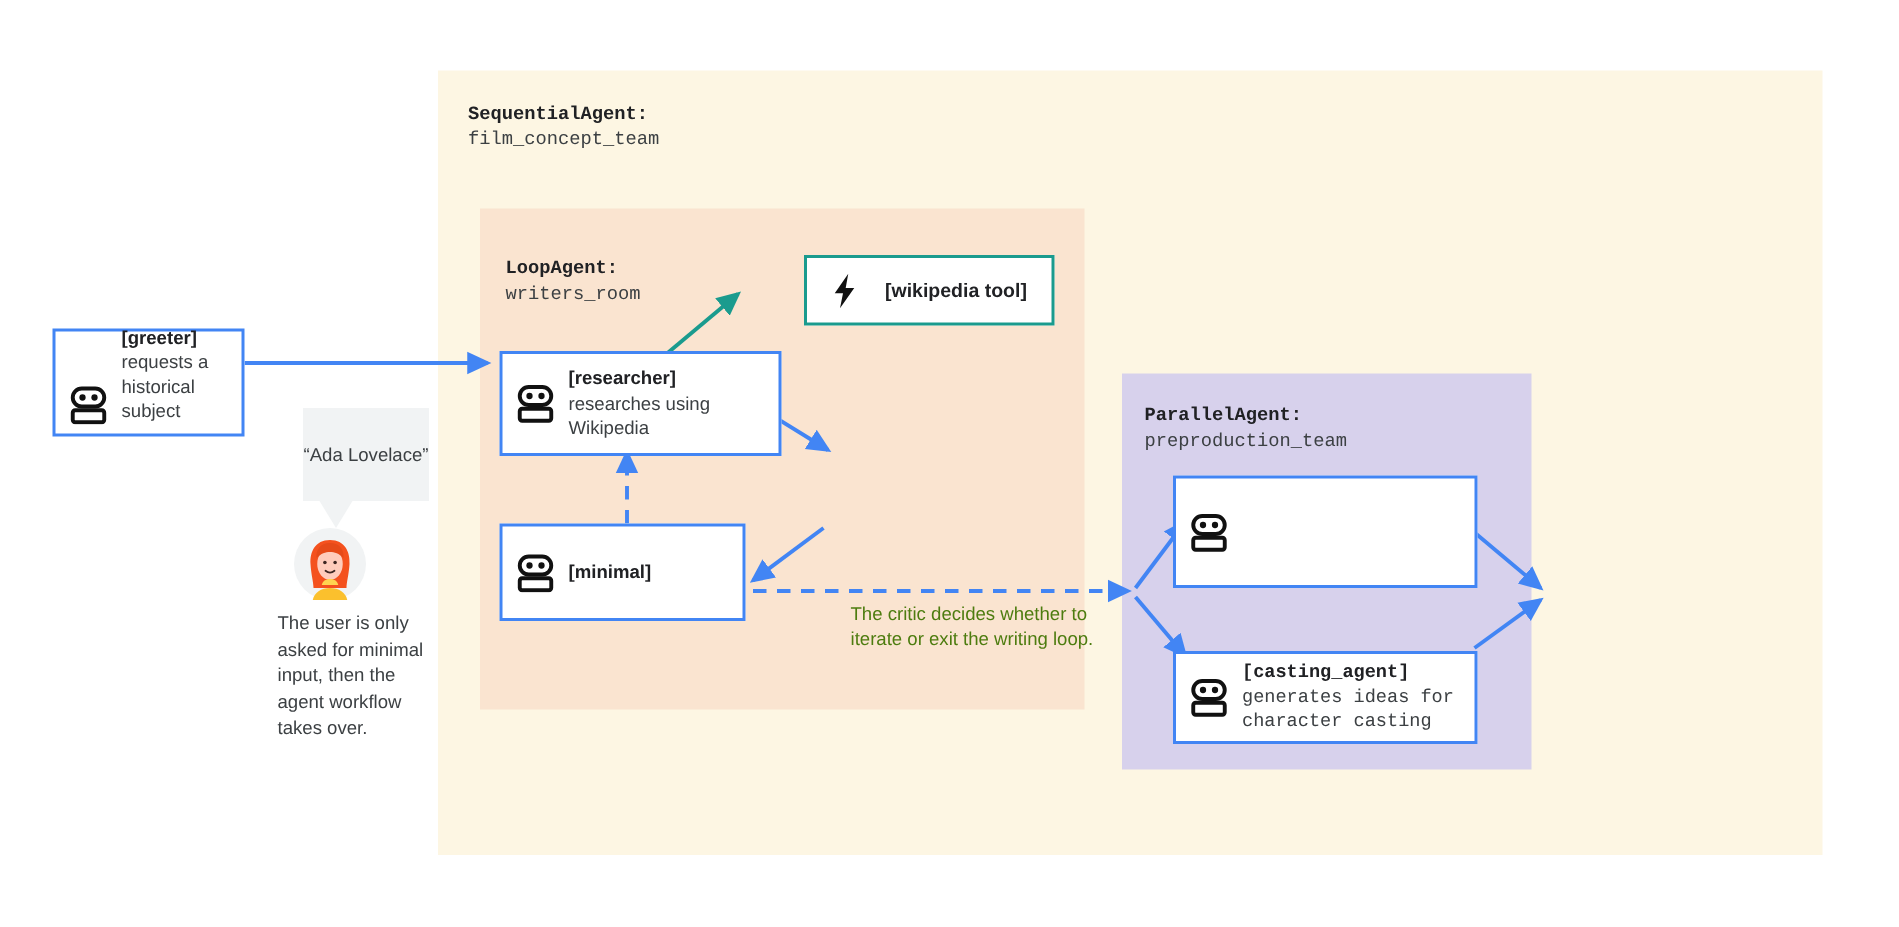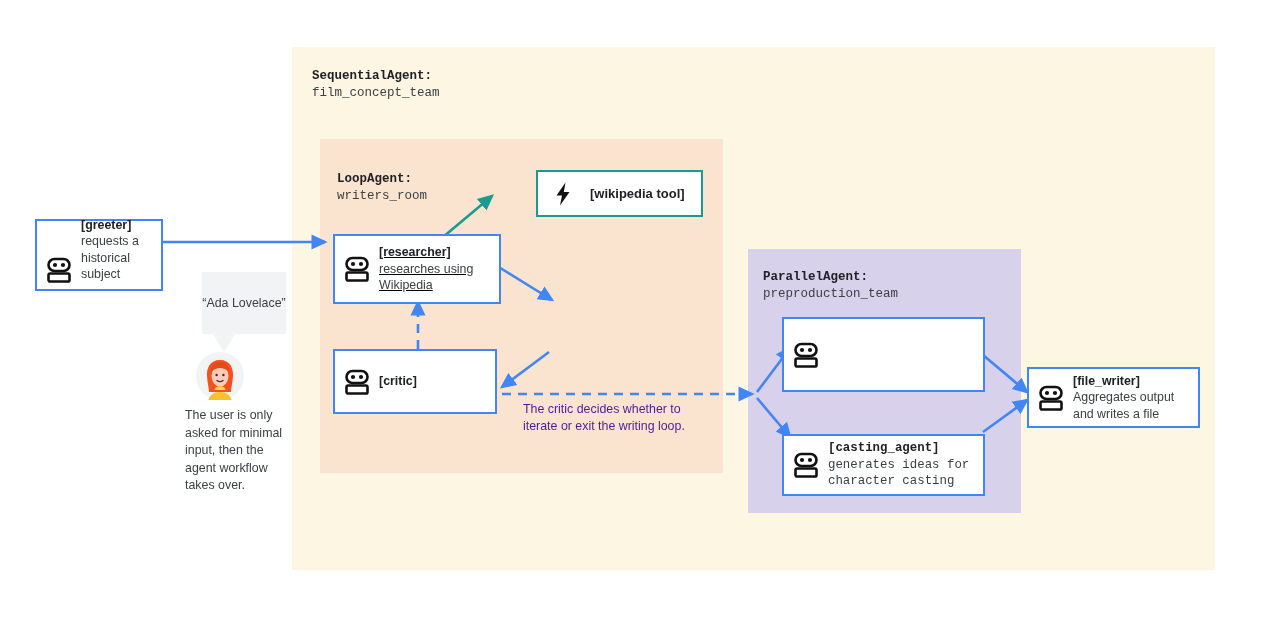--- a/index.html
+++ b/index.html
@@ -113,21 +113,22 @@
     position: absolute;
     font-size: 12.4px;
     line-height: 1.42;
     color: #3c4043;
     margin-left: 21px;
   }
   .caption {
     position: absolute;
     font-size: 12.4px;
     line-height: 1.35;
-    color: #4c1d95;
+    color: #4d7c0f;
+    margin-left: 44px;
   }
 
   svg.arrows {
     position: absolute;
     left: 0; top: 0;
     width: 1266px;
     height: 618px;
     pointer-events: none;
   }
 </style>
@@ -205,21 +206,21 @@
 
   <div class="node tool" style="left:492px; top:170px; width:167px; height:47px;">
     <span class="bolt-icon">
       <svg viewBox="0 0 22 26" width="22" height="26">
         <path d="M13.5 1.5 L4.5 14.5 L10 14.5 L8 24.5 L17.5 11 L11.8 11 Z" fill="#111111"></path>
       </svg>
     </span>
     <span class="tool-label">[wikipedia tool]</span>
   </div>
 
-  <div class="node" style="left:333px; top:234px; width:168px; height:70px;text-decoration:underline;">
+  <div class="node" style="left:333px; top:234px; width:188px; height:70px;">
     <span class="robot-icon">
       <svg viewBox="0 0 26 26" width="26" height="26">
         <rect x="2.5" y="2" width="21" height="12" rx="6" ry="6" fill="#ffffff" stroke="#111111" stroke-width="2.6"></rect>
         <circle cx="9" cy="8" r="2.1" fill="#111111"></circle>
         <circle cx="17" cy="8" r="2.1" fill="#111111"></circle>
         <rect x="2.5" y="16.5" width="21" height="8" rx="1.6" ry="1.6" fill="#ffffff" stroke="#111111" stroke-width="2.6"></rect>
       </svg>
     </span>
     <span class="node-text">
       <span class="node-title">[researcher]</span>
@@ -231,21 +232,21 @@
   <div class="node" style="left:333px; top:349px; width:164px; height:65px;">
     <span class="robot-icon">
       <svg viewBox="0 0 26 26" width="26" height="26">
         <rect x="2.5" y="2" width="21" height="12" rx="6" ry="6" fill="#ffffff" stroke="#111111" stroke-width="2.6"></rect>
         <circle cx="9" cy="8" r="2.1" fill="#111111"></circle>
         <circle cx="17" cy="8" r="2.1" fill="#111111"></circle>
         <rect x="2.5" y="16.5" width="21" height="8" rx="1.6" ry="1.6" fill="#ffffff" stroke="#111111" stroke-width="2.6"></rect>
       </svg>
     </span>
     <span class="node-text">
-      <span class="node-title">[critic]</span>
+      <span class="node-title">[minimal]</span>
     </span>
   </div>
 
   <div class="node" style="left:782px; top:317px; width:203px; height:75px;">
     <span class="robot-icon">
       <svg viewBox="0 0 26 26" width="26" height="26">
         <rect x="2.5" y="2" width="21" height="12" rx="6" ry="6" fill="#ffffff" stroke="#111111" stroke-width="2.6"></rect>
         <circle cx="9" cy="8" r="2.1" fill="#111111"></circle>
         <circle cx="17" cy="8" r="2.1" fill="#111111"></circle>
         <rect x="2.5" y="16.5" width="21" height="8" rx="1.6" ry="1.6" fill="#ffffff" stroke="#111111" stroke-width="2.6"></rect>
@@ -261,34 +262,20 @@
         <circle cx="17" cy="8" r="2.1" fill="#111111"></circle>
         <rect x="2.5" y="16.5" width="21" height="8" rx="1.6" ry="1.6" fill="#ffffff" stroke="#111111" stroke-width="2.6"></rect>
       </svg>
     </span>
     <span class="node-text">
       <span class="node-title">[casting_agent]</span>
       <span class="node-desc">generates ideas for character casting</span>
     </span>
   </div>
 
-  <div class="node" style="left:1027px; top:367px; width:173px; height:61px;">
-    <span class="robot-icon">
-      <svg viewBox="0 0 26 26" width="26" height="26">
-        <rect x="2.5" y="2" width="21" height="12" rx="6" ry="6" fill="#ffffff" stroke="#111111" stroke-width="2.6"></rect>
-        <circle cx="9" cy="8" r="2.1" fill="#111111"></circle>
-        <circle cx="17" cy="8" r="2.1" fill="#111111"></circle>
-        <rect x="2.5" y="16.5" width="21" height="8" rx="1.6" ry="1.6" fill="#ffffff" stroke="#111111" stroke-width="2.6"></rect>
-      </svg>
-    </span>
-    <span class="node-text">
-      <span class="node-title">[file_writer]</span>
-      <span class="node-desc">Aggregates output and writes a file</span>
-    </span>
-  </div>
 
   <div class="bubble" style="left:190px; top:272px; width:84px; height:62px;">
     <span>“Ada Lovelace”</span>
   </div>
   <div class="bubble-tail" style="left:213px; top:334px;"></div>
 
   <div class="avatar" style="left:196px; top:352px;">
     <svg viewBox="0 0 48 48" width="48" height="48">
       <circle cx="24" cy="24" r="24" fill="#f1f3f4"></circle>
       <path d="M24 8 C14 8 10.5 16 11 24 C11.4 31 13 36 13 40 L35 40

